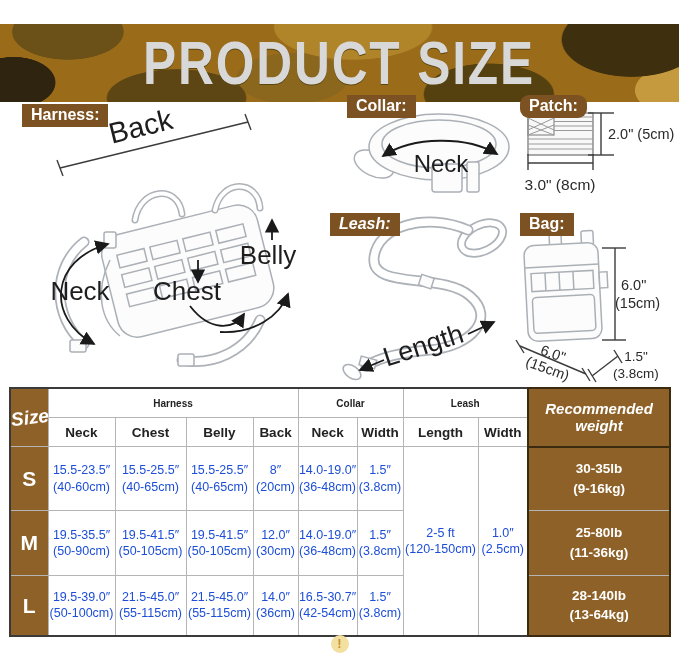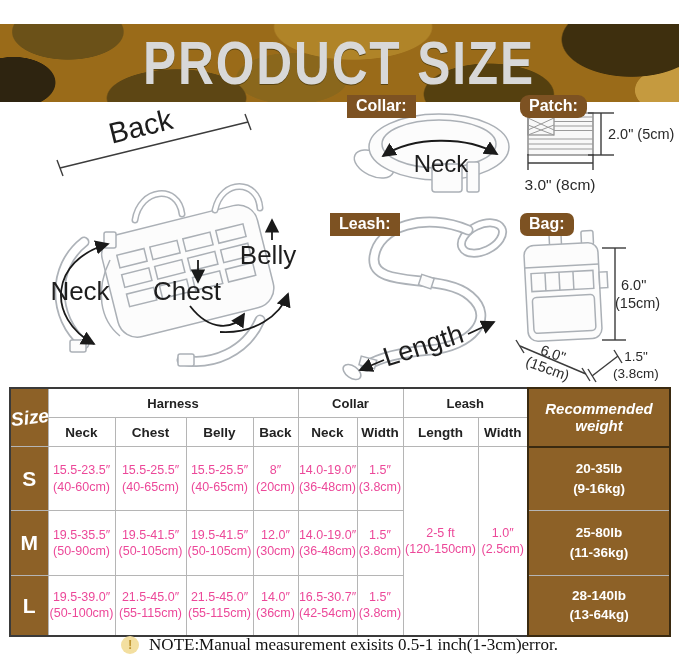--- a/index.html
+++ b/index.html
@@ -33,22 +33,22 @@
   .bandI{stroke:#fff;fill:none;stroke-width:7.5;stroke-linecap:round;}
   .dim{stroke:#3c3c3c;stroke-width:1.4;fill:none;}
   .arrow{stroke:#1a1a1a;stroke-width:1.8;fill:none;}
   .lbl{font-size:26px;}
   .dimtxt{font-size:14.5px;fill:#2a2a2a;}
   
   table{position:absolute;left:9px;top:387px;width:660px;border-collapse:collapse;
         table-layout:fixed;border:2px solid #3a3a3a;}
   th,td{border:1px solid #b5b5b5;text-align:center;vertical-align:middle;
         white-space:pre-line;padding:1px 0;}
-  td{font-size:12.5px;line-height:1.3;color:#ec4899;}
-  .grp{font-size:13px;font-weight:bold;height:26px;}
+  td{font-size:12.5px;line-height:1.3;color:#1d4ed8;}
+  .grp{font-size:10px;font-weight:bold;height:26px;}
   .sub{font-size:13.5px;font-weight:bold;height:26px;}
   .sizeTh{background:#8d6127;color:#fff;}
   .sizeTh span{display:inline-block;font-size:19px;font-weight:bold;font-style:italic;
                transform:rotate(-7deg);}
   .sizeCell{background:#8d6127;color:#fff;font-size:21px;font-weight:bold;}
   .wTh{background:#8d6127;color:#fff;font-weight:bold;font-style:italic;font-size:15px;
        border:2px solid #3a2a10;}
   .wCell{background:#8d6127;color:#fff;font-weight:bold;font-size:13.5px;line-height:1.45;
        border-left:2px solid #3a2a10;border-right:2px solid #3a2a10;border-top:1px solid #a5854e;}
   tr.last .wCell{border-bottom:2px solid #3a2a10;text-align:center;}
@@ -62,20 +62,21 @@
 </head>
 <body>
 
 <div class="page">
 
   <header class="banner">
     <h1>PRODUCT SIZE</h1>
   </header>
 
   <section class="panel" style="left:10px;top:92px;width:310px;height:292px;">
+    <span class="tag" style="left:12px;top:12px;">Harness:</span>
     <svg width="310" height="292" viewBox="0 0 310 292">
       <defs>
         <marker id="ah" markerWidth="9" markerHeight="9" refX="7" refY="4" orient="auto-start-reverse">
           <path d="M0,0 L8,4 L0,8 z" fill="#1a1a1a"></path>
         </marker>
       </defs>
 
       <g>
         <g transform="rotate(-14 165 190)">
           <rect class="sketch" x="100" y="130" width="160" height="105" rx="20"></rect>
@@ -181,21 +182,21 @@
       <g>
         <line class="dim" x1="16" y1="62" x2="16" y2="78"></line>
         <line class="dim" x1="81" y1="62" x2="81" y2="78"></line>
         <line class="dim" x1="16" y1="71" x2="81" y2="71"></line>
         <text class="dimtxt" x="48" y="98" text-anchor="middle" style="font-size:15.5px">3.0" (8cm)</text>
       </g>
     </svg>
   </section>
 
   <section class="panel" style="left:322px;top:208px;width:192px;height:178px;">
-    <span class="tag" style="left:8px;top:5px;">Leash:</span>
+    <span class="tag" style="left:8px;top:5px;font-style:italic;">Leash:</span>
     <svg width="192" height="178" viewBox="0 0 192 178">
       <defs>
         <marker id="ah3" markerWidth="9" markerHeight="9" refX="7" refY="4" orient="auto-start-reverse">
           <path d="M0,0 L8,4 L0,8 z" fill="#1a1a1a"></path>
         </marker>
       </defs>
       <g>
         <ellipse class="bandO" cx="160" cy="30" rx="22" ry="13" transform="rotate(-26 160 30)" style="stroke-width:9"></ellipse>
         <ellipse class="bandI" cx="160" cy="30" rx="22" ry="13" transform="rotate(-26 160 30)" style="stroke-width:5.5"></ellipse>
         <path class="bandO" d="M146,22 C104,4 55,18 52,50 C49,82 120,64 148,88 C174,110 150,138 108,142 C82,144 60,148 44,158"></path>
@@ -204,21 +205,21 @@
         <ellipse class="sketchline" cx="30" cy="164" rx="10" ry="6" transform="rotate(35 30 164)"></ellipse>
         <rect class="sketch" x="38" y="150" width="16" height="9" transform="rotate(15 46 154)"></rect>
       </g>
       <line class="arrow" x1="38" y1="162" x2="62" y2="152" marker-start="url(#ah3)"></line>
       <line class="arrow" x1="146" y1="126" x2="172" y2="114" marker-end="url(#ah3)"></line>
       <text class="lbl" x="104" y="146" text-anchor="middle" transform="rotate(-18 104 146)" style="font-size:27px">Length</text>
     </svg>
   </section>
 
   <section class="panel" style="left:512px;top:208px;width:167px;height:178px;">
-    <span class="tag" style="left:8px;top:5px;border-radius:7px;">Bag:</span>
+    <span class="tag" style="left:8px;top:5px;">Bag:</span>
     <svg width="167" height="178" viewBox="0 0 167 178">
       <g transform="rotate(-3 51 84)">
         <rect class="sketch" x="40" y="24" width="12" height="14" rx="2"></rect>
         <rect class="sketch" x="72" y="24" width="12" height="14" rx="2"></rect>
         <rect class="sketch" x="14" y="36" width="74" height="96" rx="10"></rect>
         <line class="sketchline" x1="14" y1="58" x2="88" y2="58"></line>
         <rect class="sketchline" x="20" y="64" width="62" height="18"></rect>
         <line class="sketchline" x1="34" y1="64" x2="34" y2="82"></line>
         <line class="sketchline" x1="48" y1="64" x2="48" y2="82"></line>
         <line class="sketchline" x1="62" y1="64" x2="62" y2="82"></line>
@@ -295,21 +296,21 @@
         <td>8″
 (20cm)</td>
         <td>14.0-19.0″
 (36-48cm)</td>
         <td>1.5″
 (3.8cm)</td>
         <td rowspan="3">2-5 ft
 (120-150cm)</td>
         <td rowspan="3">1.0″
 (2.5cm)</td>
-        <td class="wCell">20-35lb
+        <td class="wCell">30-35lb
 (9-16kg)</td>
       </tr>
       <tr class="rM">
         <td class="sizeCell">M</td>
         <td>19.5-35.5″
 (50-90cm)</td>
         <td>19.5-41.5″
 (50-105cm)</td>
         <td>19.5-41.5″
 (50-105cm)</td>
@@ -337,16 +338,15 @@
         <td>1.5″
 (3.8cm)</td>
         <td class="wCell">28-140lb
 (13-64kg)</td>
       </tr>
     </tbody>
   </table>
 
   <div class="note">
     <span class="note-icon">!</span>
-    <span>NOTE:Manual measurement exisits 0.5-1 inch(1-3cm)error.</span>
   </div>
 
 </div>
 
 </body></html>

